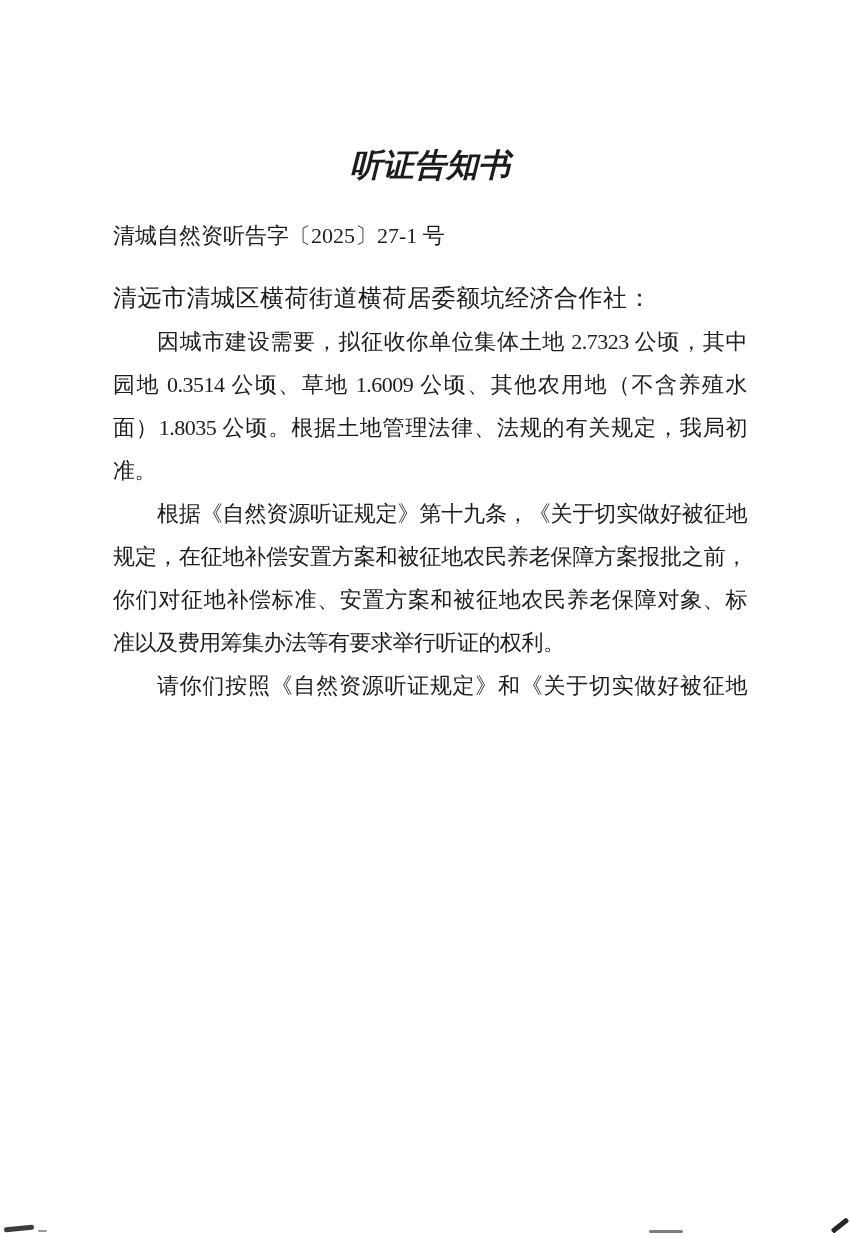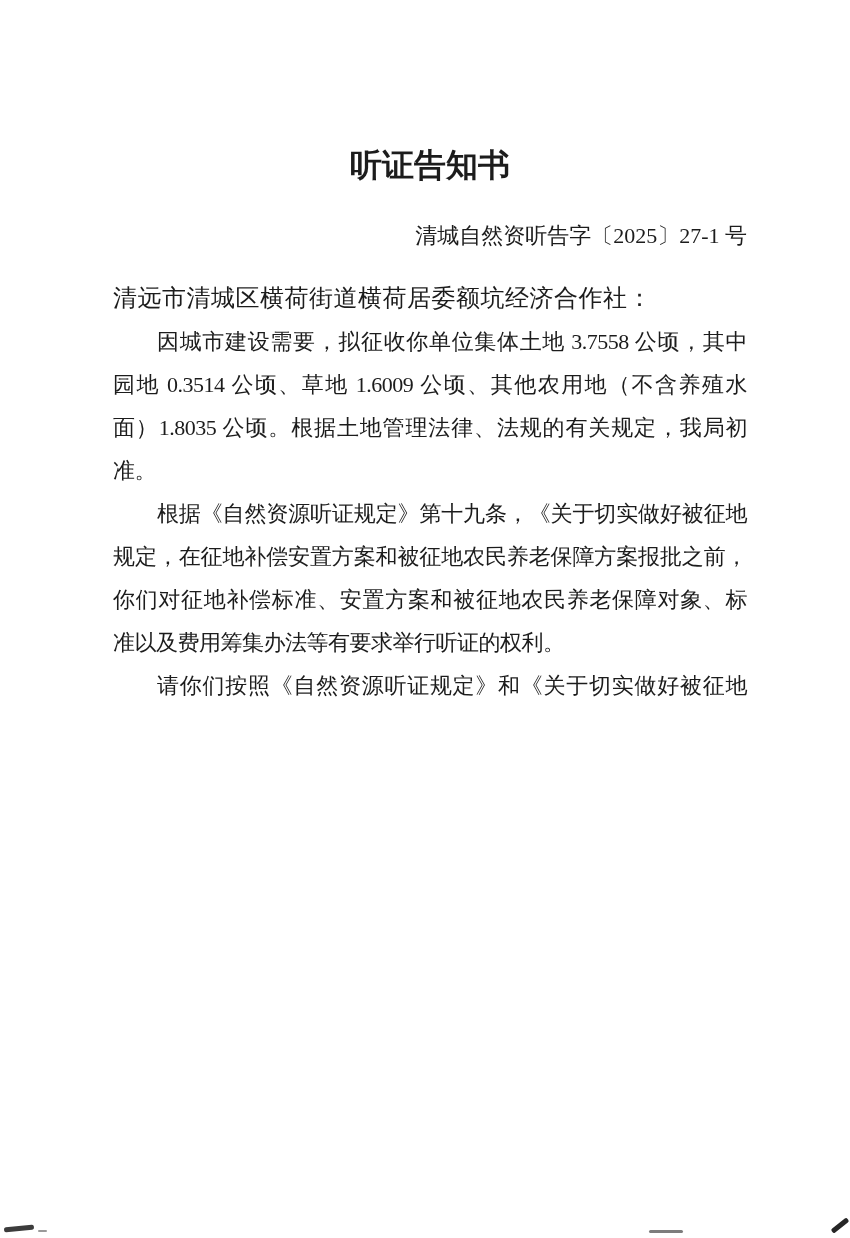--- a/index.html
+++ b/index.html
@@ -21,27 +21,28 @@
     padding: 0 103px 0 113px;
     box-sizing: border-box;
     background: var(--paper, #ffffff);
   }
   .title {
     margin: 145px 0 0 0;
     font-size: 32px;
     line-height: 40px;
     font-weight: 700;
     text-align: center;
+    font-style: italic;
   }
   .doc-number {
     margin-top: 29px;
     font-size: 22px;
     line-height: 43px;
     height: 43px;
-    text-align: right;
+    text-align: left;
     white-space: nowrap;
   }
   .addressee {
     margin-top: 20px;
     font-size: 24px;
     line-height: 43px;
     height: 43px;
     letter-spacing: 0.5px;
     white-space: nowrap;
   }
@@ -74,21 +75,21 @@
 
 <div class="page">
   <h1 class="title">听证告知书</h1>
 
   <div class="doc-number">清城自然资听告字〔2025〕27-1 号</div>
 
   <div class="addressee">清远市清城区横荷街道横荷居委额坑经济合作社：</div>
 
   <div class="body-text" id="paragraphs">
       <div>
-        <div class="line indent">因城市建设需要，拟征收你单位集体土地 3.7558 公顷，其中</div>
+        <div class="line indent">因城市建设需要，拟征收你单位集体土地 2.7323 公顷，其中</div>
         <div class="line">园地 0.3514 公顷、草地 1.6009 公顷、其他农用地（不含养殖水</div>
         <div class="line">面）1.8035 公顷。根据土地管理法律、法规的有关规定，我局初</div>
         <div class="line short">准。</div>
       </div>
       <div>
         <div class="line indent">根据《自然资源听证规定》第十九条，《关于切实做好被征地</div>
         <div class="line">规定，在征地补偿安置方案和被征地农民养老保障方案报批之前，</div>
         <div class="line">你们对征地补偿标准、安置方案和被征地农民养老保障对象、标</div>
         <div class="line short">准以及费用筹集办法等有要求举行听证的权利。</div>
       </div>

